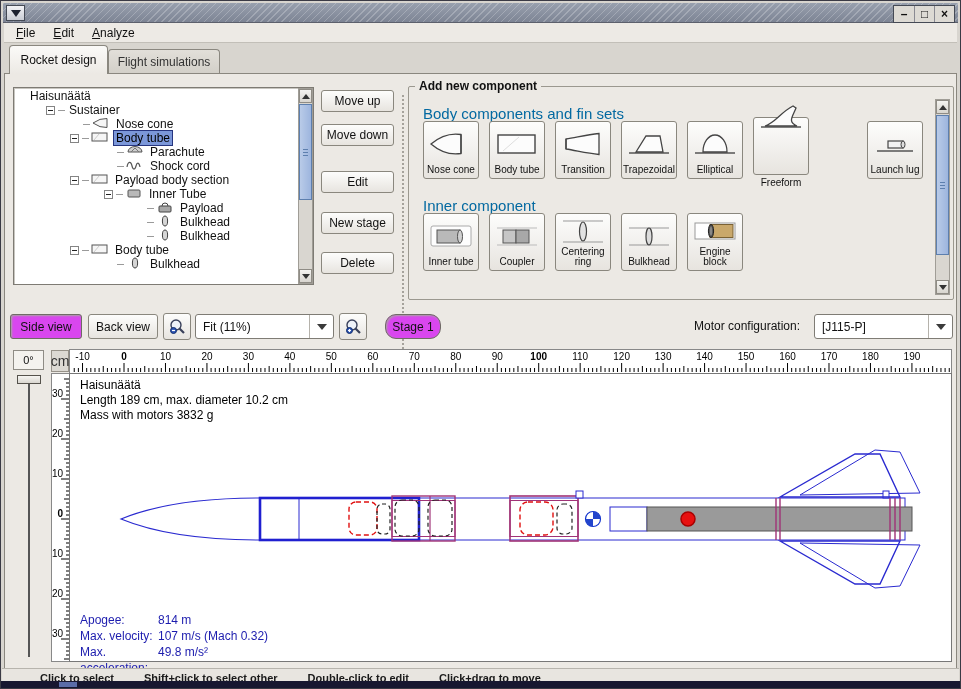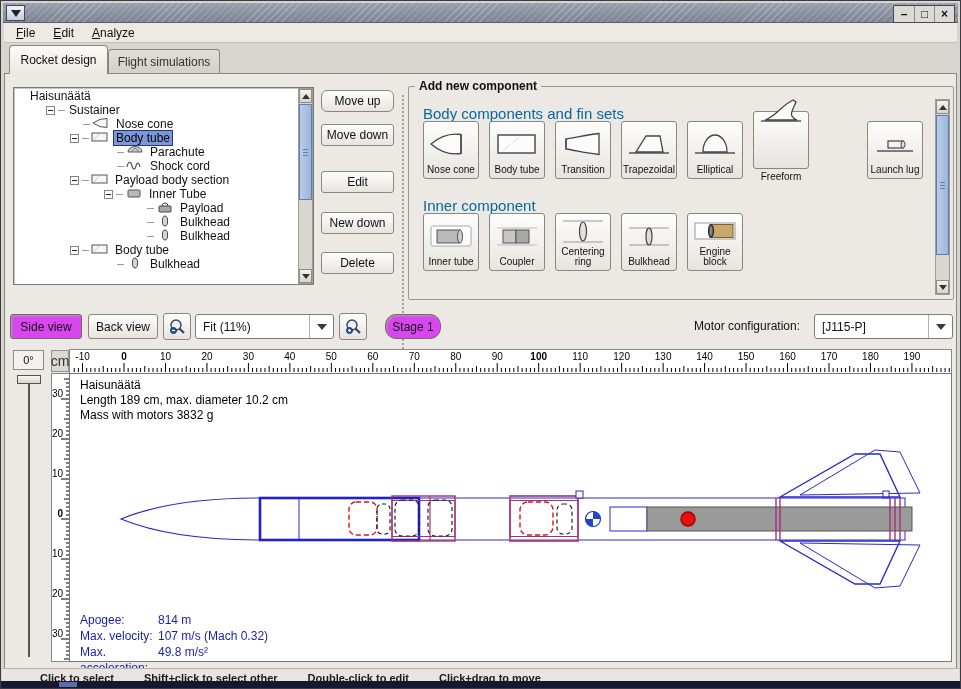--- a/index.html
+++ b/index.html
@@ -233,24 +233,24 @@
             <div class="sb-grip" style="top:47px;"></div>
             <div class="sb-grip" style="top:50px;"></div>
         </div>
         <div class="sb-btn" style="bottom:0;">
             <div class="sb-tri-down"></div>
           </div>
       </div>
     </div>
 
     <div id="action-btns">
-        <div class="btn action-btn" style="top: 16px; border-radius: 6px;">Move up</div>
+        <div class="btn action-btn" style="top: 16px;">Move up</div>
         <div class="btn action-btn" style="top: 50px;">Move down</div>
         <div class="btn action-btn" style="top: 97px;">Edit</div>
-        <div class="btn action-btn" style="top: 138px;">New down</div>
+        <div class="btn action-btn" style="top: 138px;">New stage</div>
         <div class="btn action-btn" style="top: 178px;">Delete</div>
       </div>
 
     <div id="v-splitter"></div>
 
     <div id="add-group">
       <span id="add-group-legend">Add new component</span>
       <div id="comp-groups">
           <div class="comp-label" style="top: 18px;">Body components and fin sets</div>
           <div class="btn comp-btn" style="left: 14px; top: 34px;">
@@ -291,21 +291,21 @@
           </div>
           <div class="btn comp-btn" style="left: 278px; top: 34px;">
             <div class="ic">
               <svg width="44" height="32" viewBox="0 0 44 32">
                 <line x1="2" y1="25" x2="42" y2="25" stroke="#555" stroke-width="1.3"></line>
                 <path d="M10,24 A 12 17 0 0 1 34,24 Z" fill="#fcfcfc" stroke="#444" stroke-width="1.3"></path>
               </svg>
             </div>
             <div class="lb">Elliptical</div>
           </div>
-          <div class="btn comp-btn" style="left: 344px; top: 24px; gap: 44px;">
+          <div class="btn comp-btn" style="left: 344px; top: 30px; gap: 44px;">
             <div class="ic">
               <svg width="44" height="32" viewBox="0 0 44 32">
                 <line x1="2" y1="25" x2="42" y2="25" stroke="#555" stroke-width="1.3"></line>
                 <path d="M6,24 C16,21 22,10 34,4 L37,6 C34,14 28,20 38,24 Z" fill="#fcfcfc" stroke="#444" stroke-width="1.3"></path>
               </svg>
             </div>
             <div class="lb">Freeform</div>
           </div>
           <div class="btn comp-btn" style="left: 410px; top: 34px; margin-left: 48px;">
             <div class="ic">

